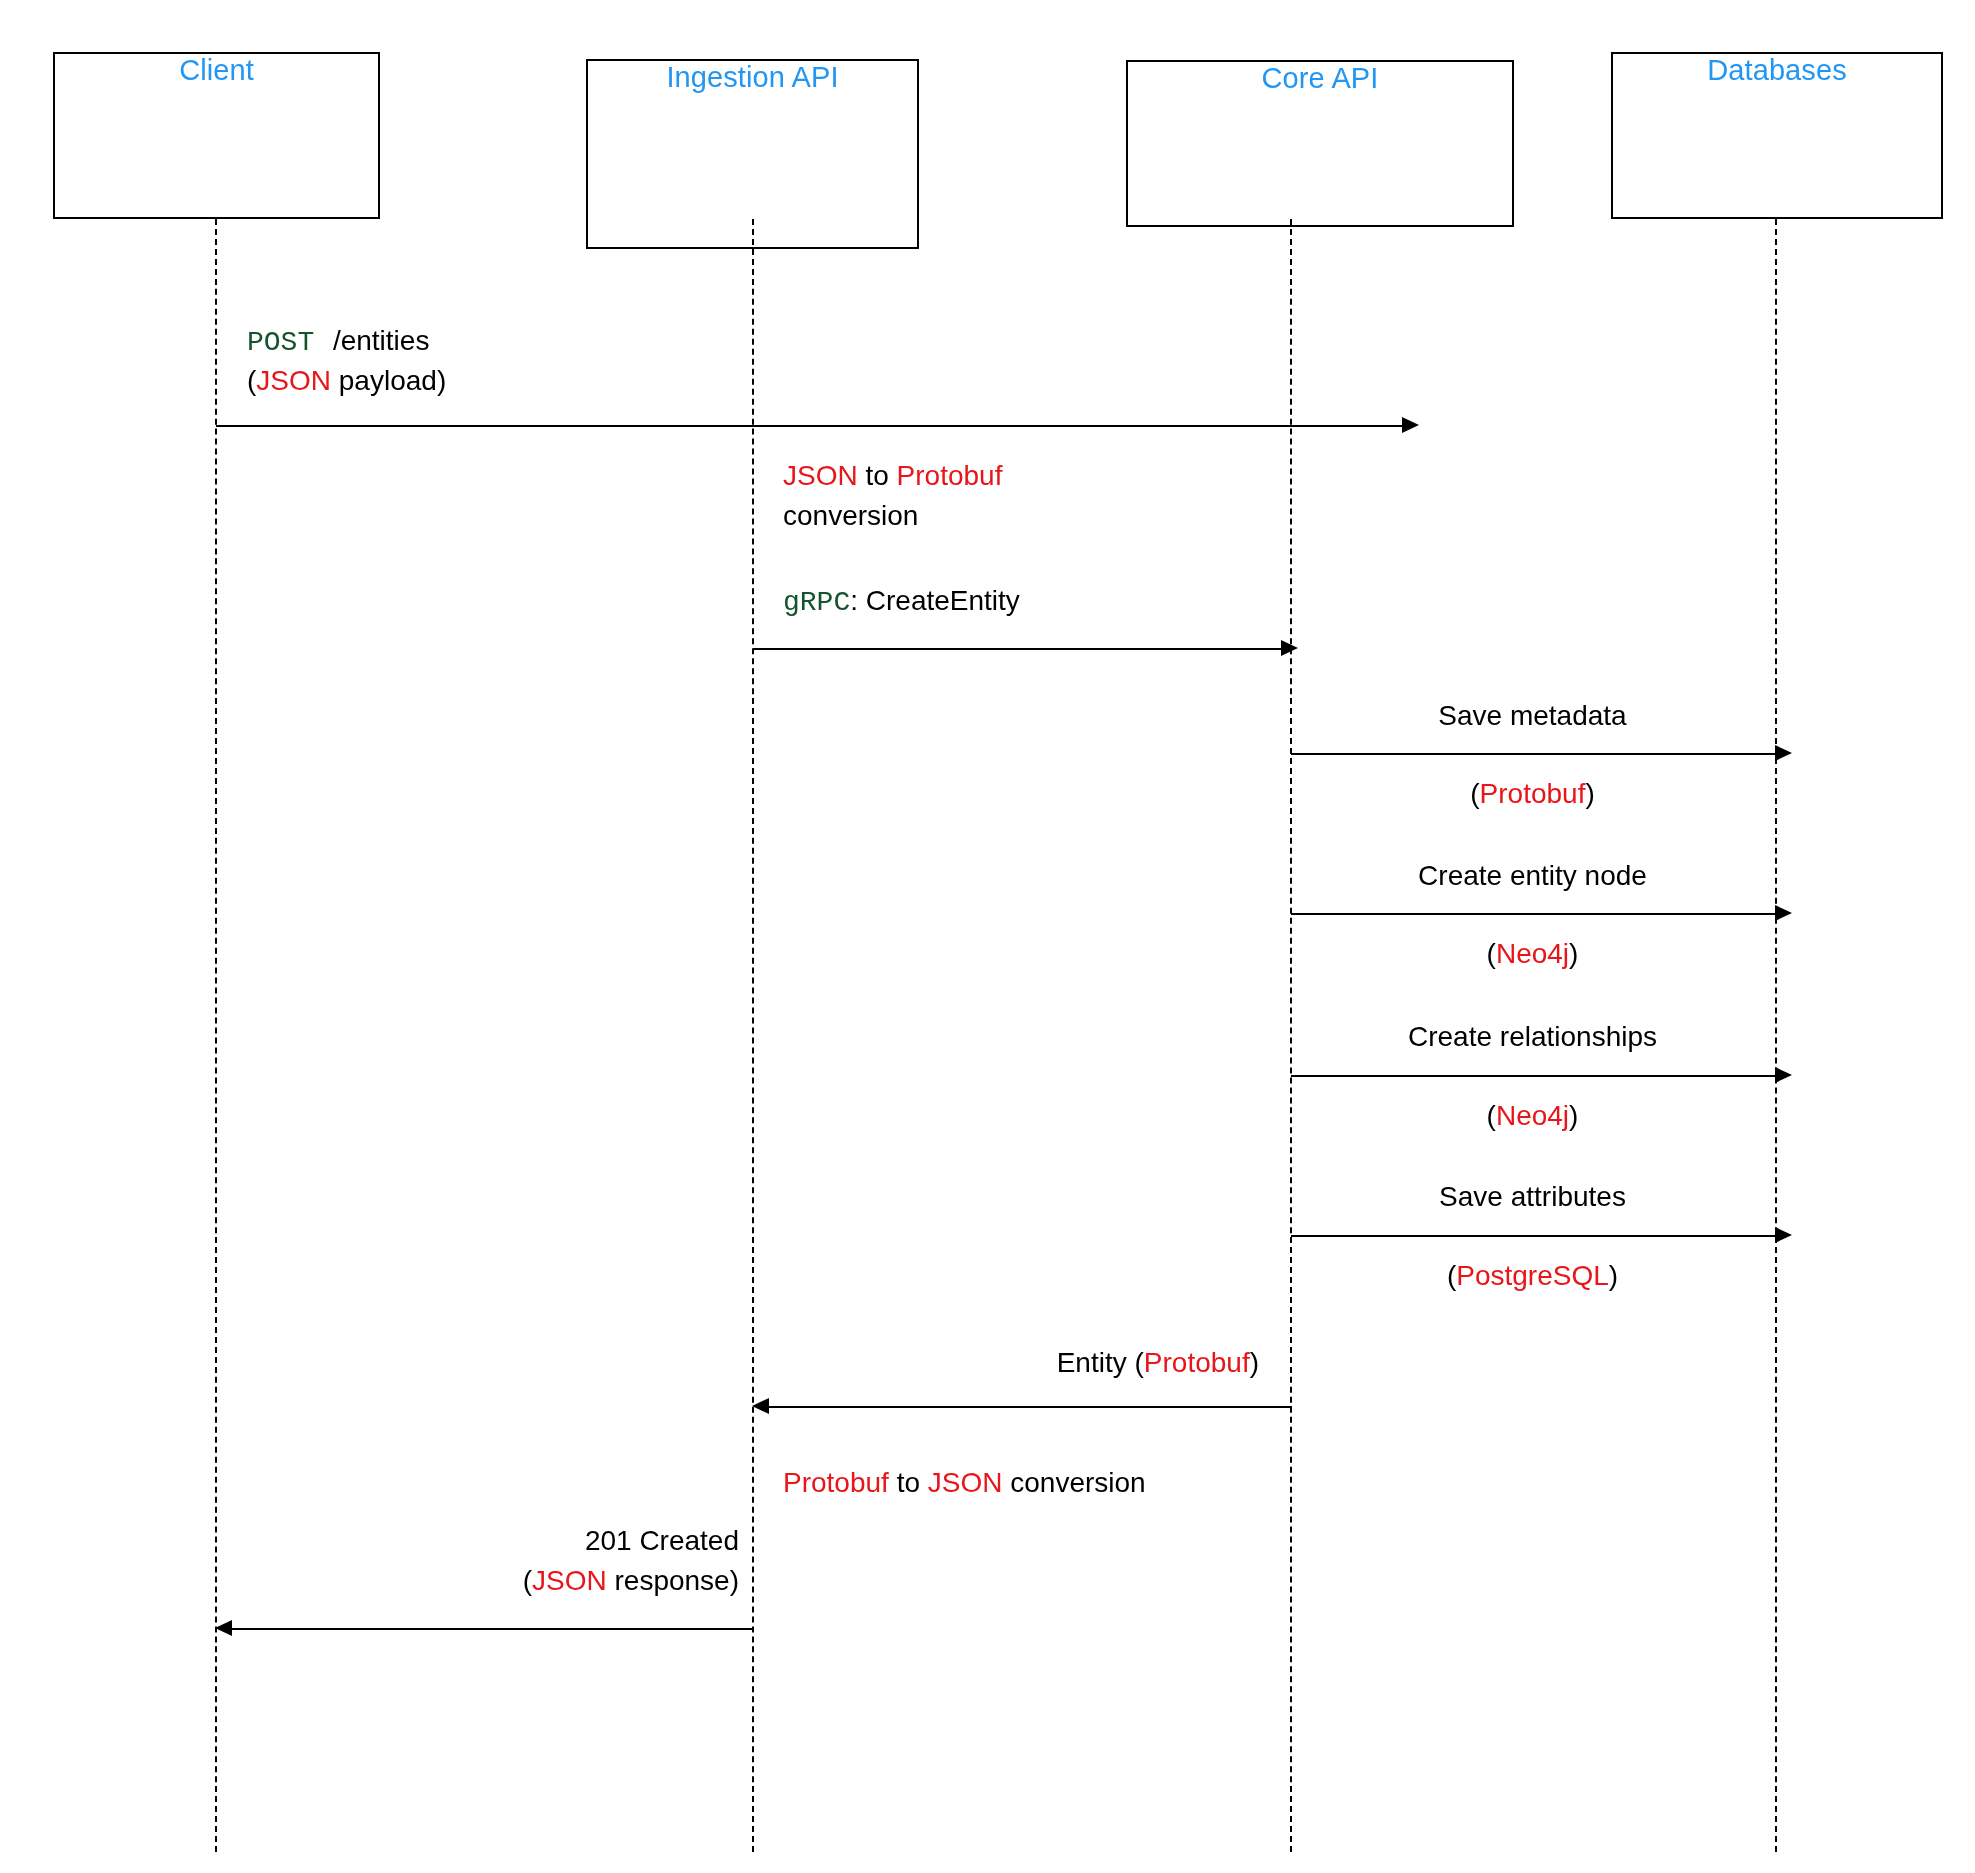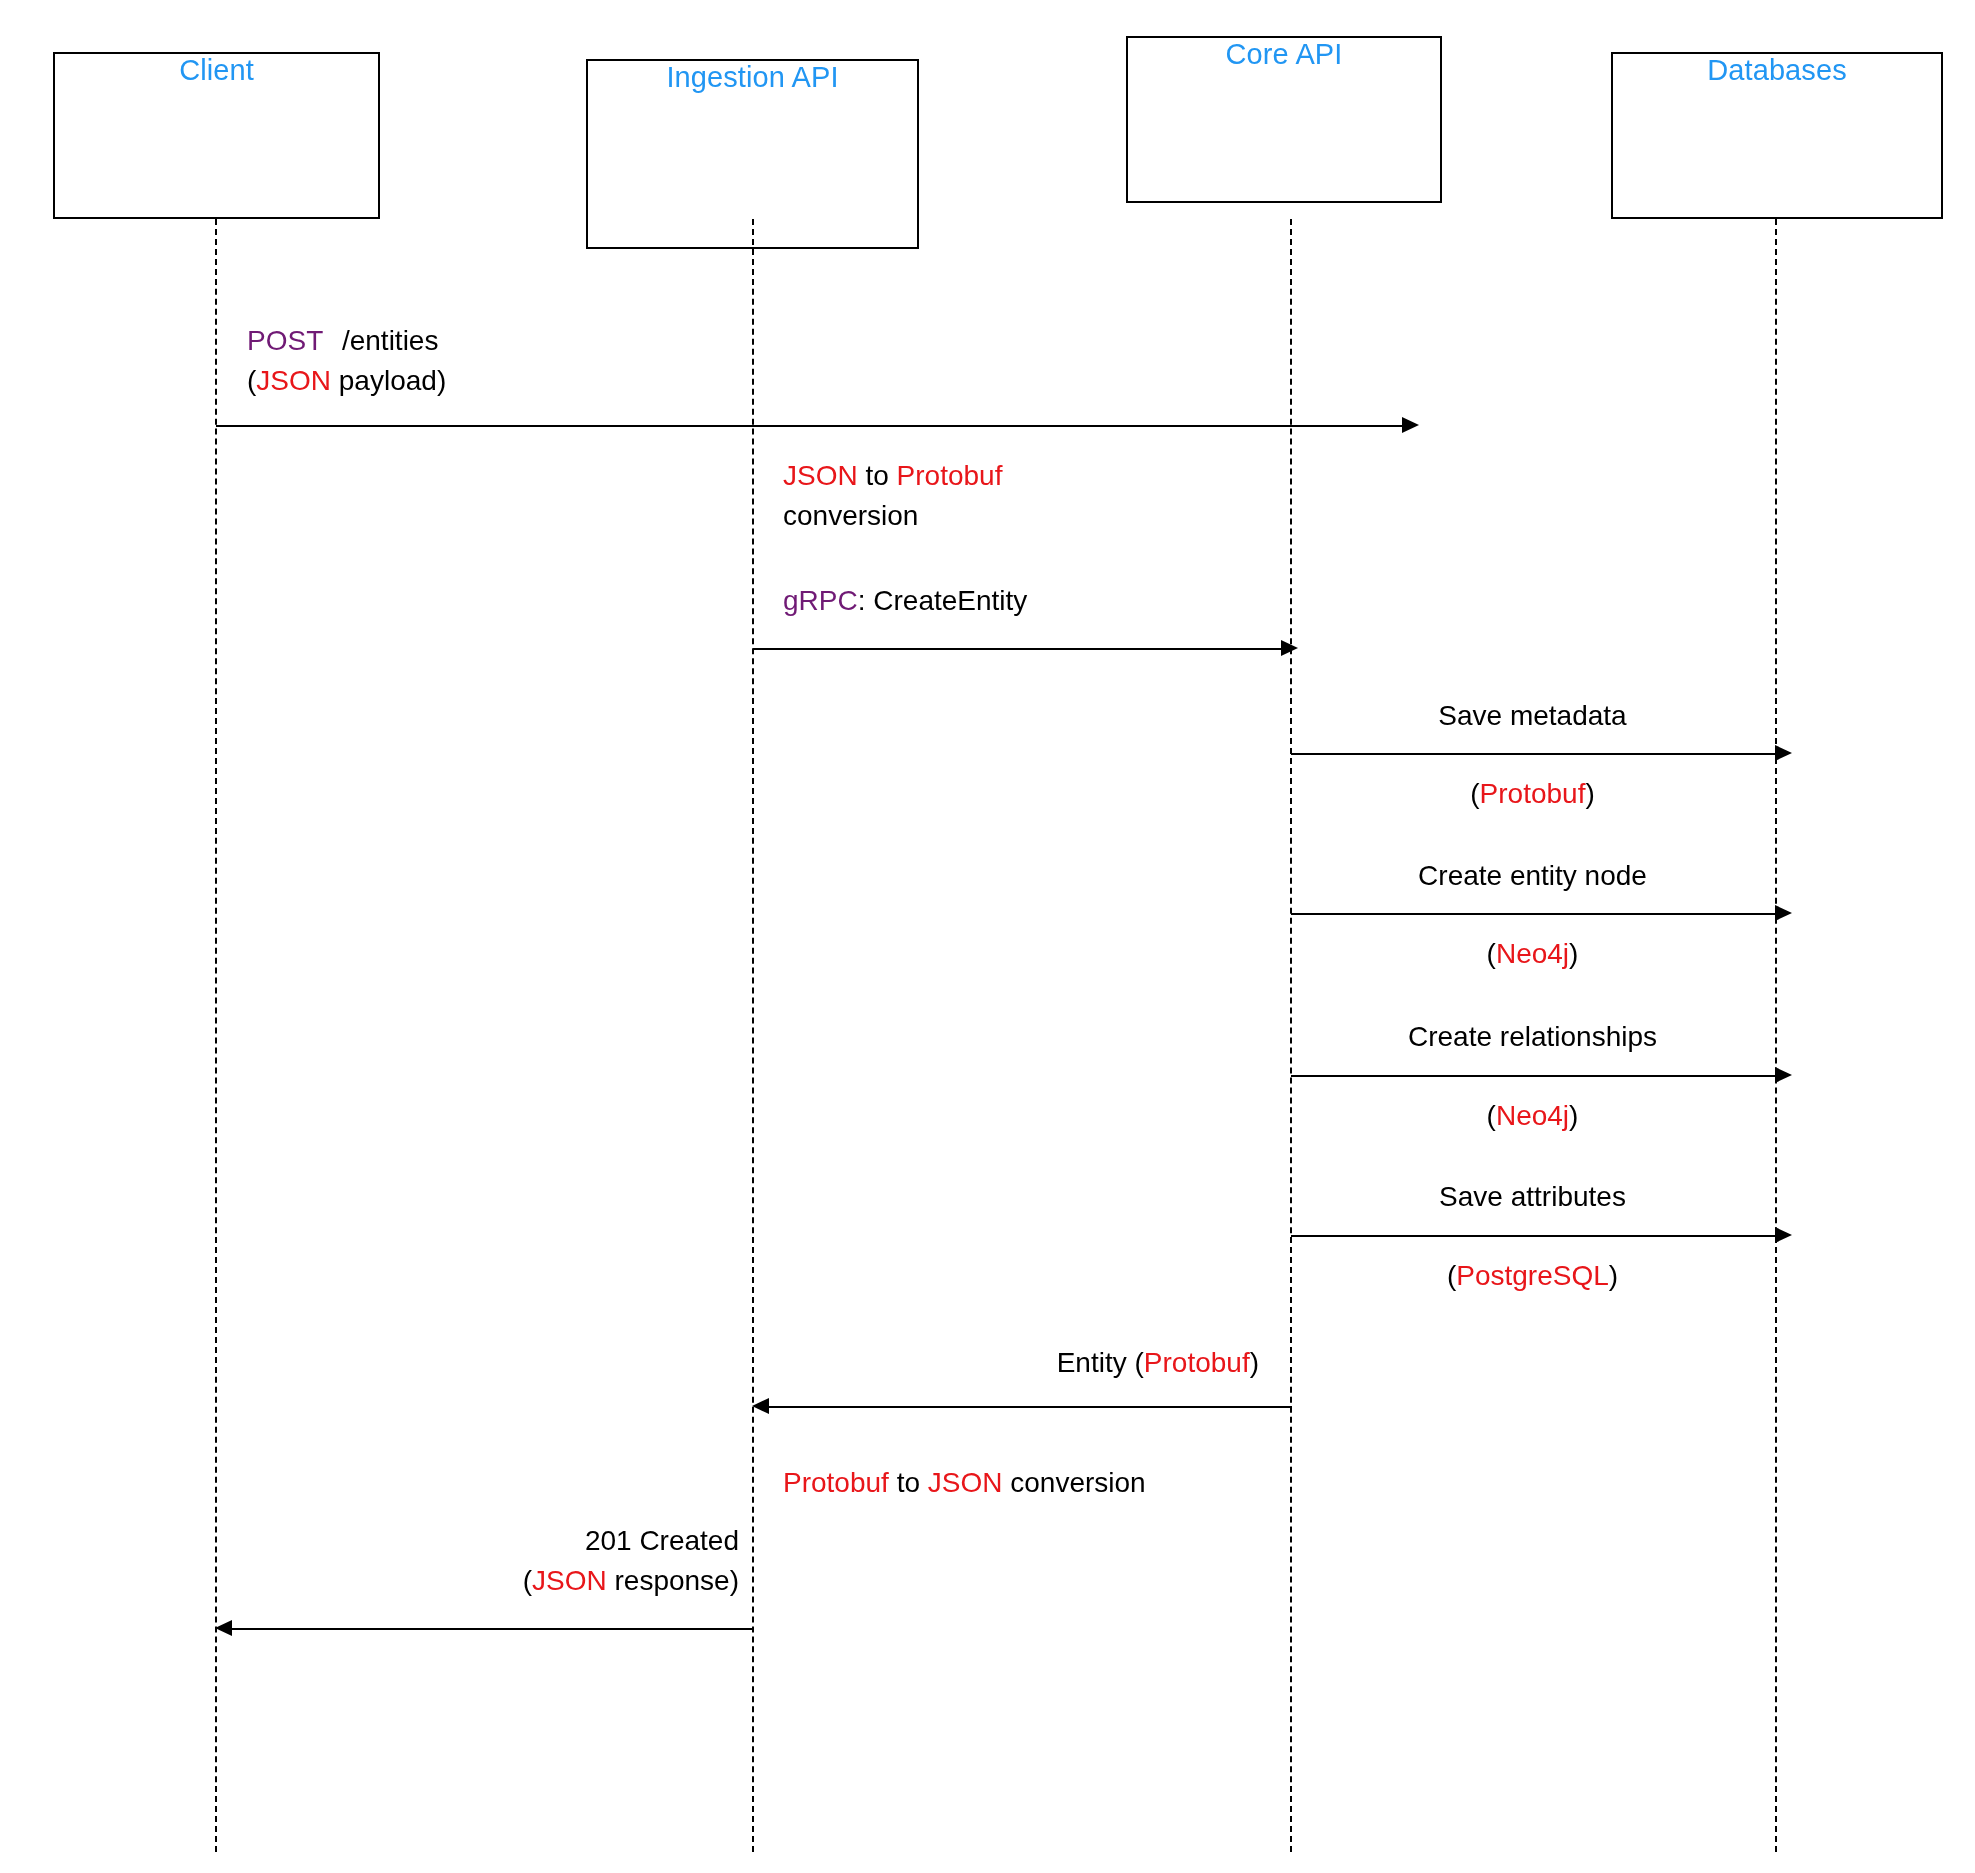--- a/index.html
+++ b/index.html
@@ -61,35 +61,35 @@
     color: #000000;
     line-height: 1.25;
     white-space: nowrap;
   }
   .label.center {
     text-align: center;
   }
   .label.right {
     text-align: right;
   }
-  .kw-blue { color: #701a75; }
+  .kw-blue { color: #14532d; font-family: Liberation Mono, monospace; }
   .kw-red  { color: #e8161a; }
 </style>
 </head>
 <body>
 
 <div id="canvas">
 
   <div class="lifeline-box" style="left:53px; top:52px; width:327px; height:167px;">
     <span class="lbl">Client</span>
   </div>
   <div class="lifeline-box" style="left:586px; top:52px; width:333px; height:190px;margin-top:7px;">
     <span class="lbl">Ingestion API</span>
   </div>
-  <div class="lifeline-box" style="left:1126px; top:36px; width:316px; height:167px;">
+  <div class="lifeline-box" style="left:1126px; top:60px; width:388px; height:167px;">
     <span class="lbl">Core API</span>
   </div>
   <div class="lifeline-box" style="left:1611px; top:52px; width:332px; height:167px;">
     <span class="lbl">Databases</span>
   </div>
 
   <div class="lifeline" style="left:215px; top:219px; height:1633px;"></div>
   <div class="lifeline" style="left:752px; top:219px; height:1633px;"></div>
   <div class="lifeline" style="left:1290px; top:219px; height:1633px;"></div>
   <div class="lifeline" style="left:1775px; top:219px; height:1633px;"></div>

